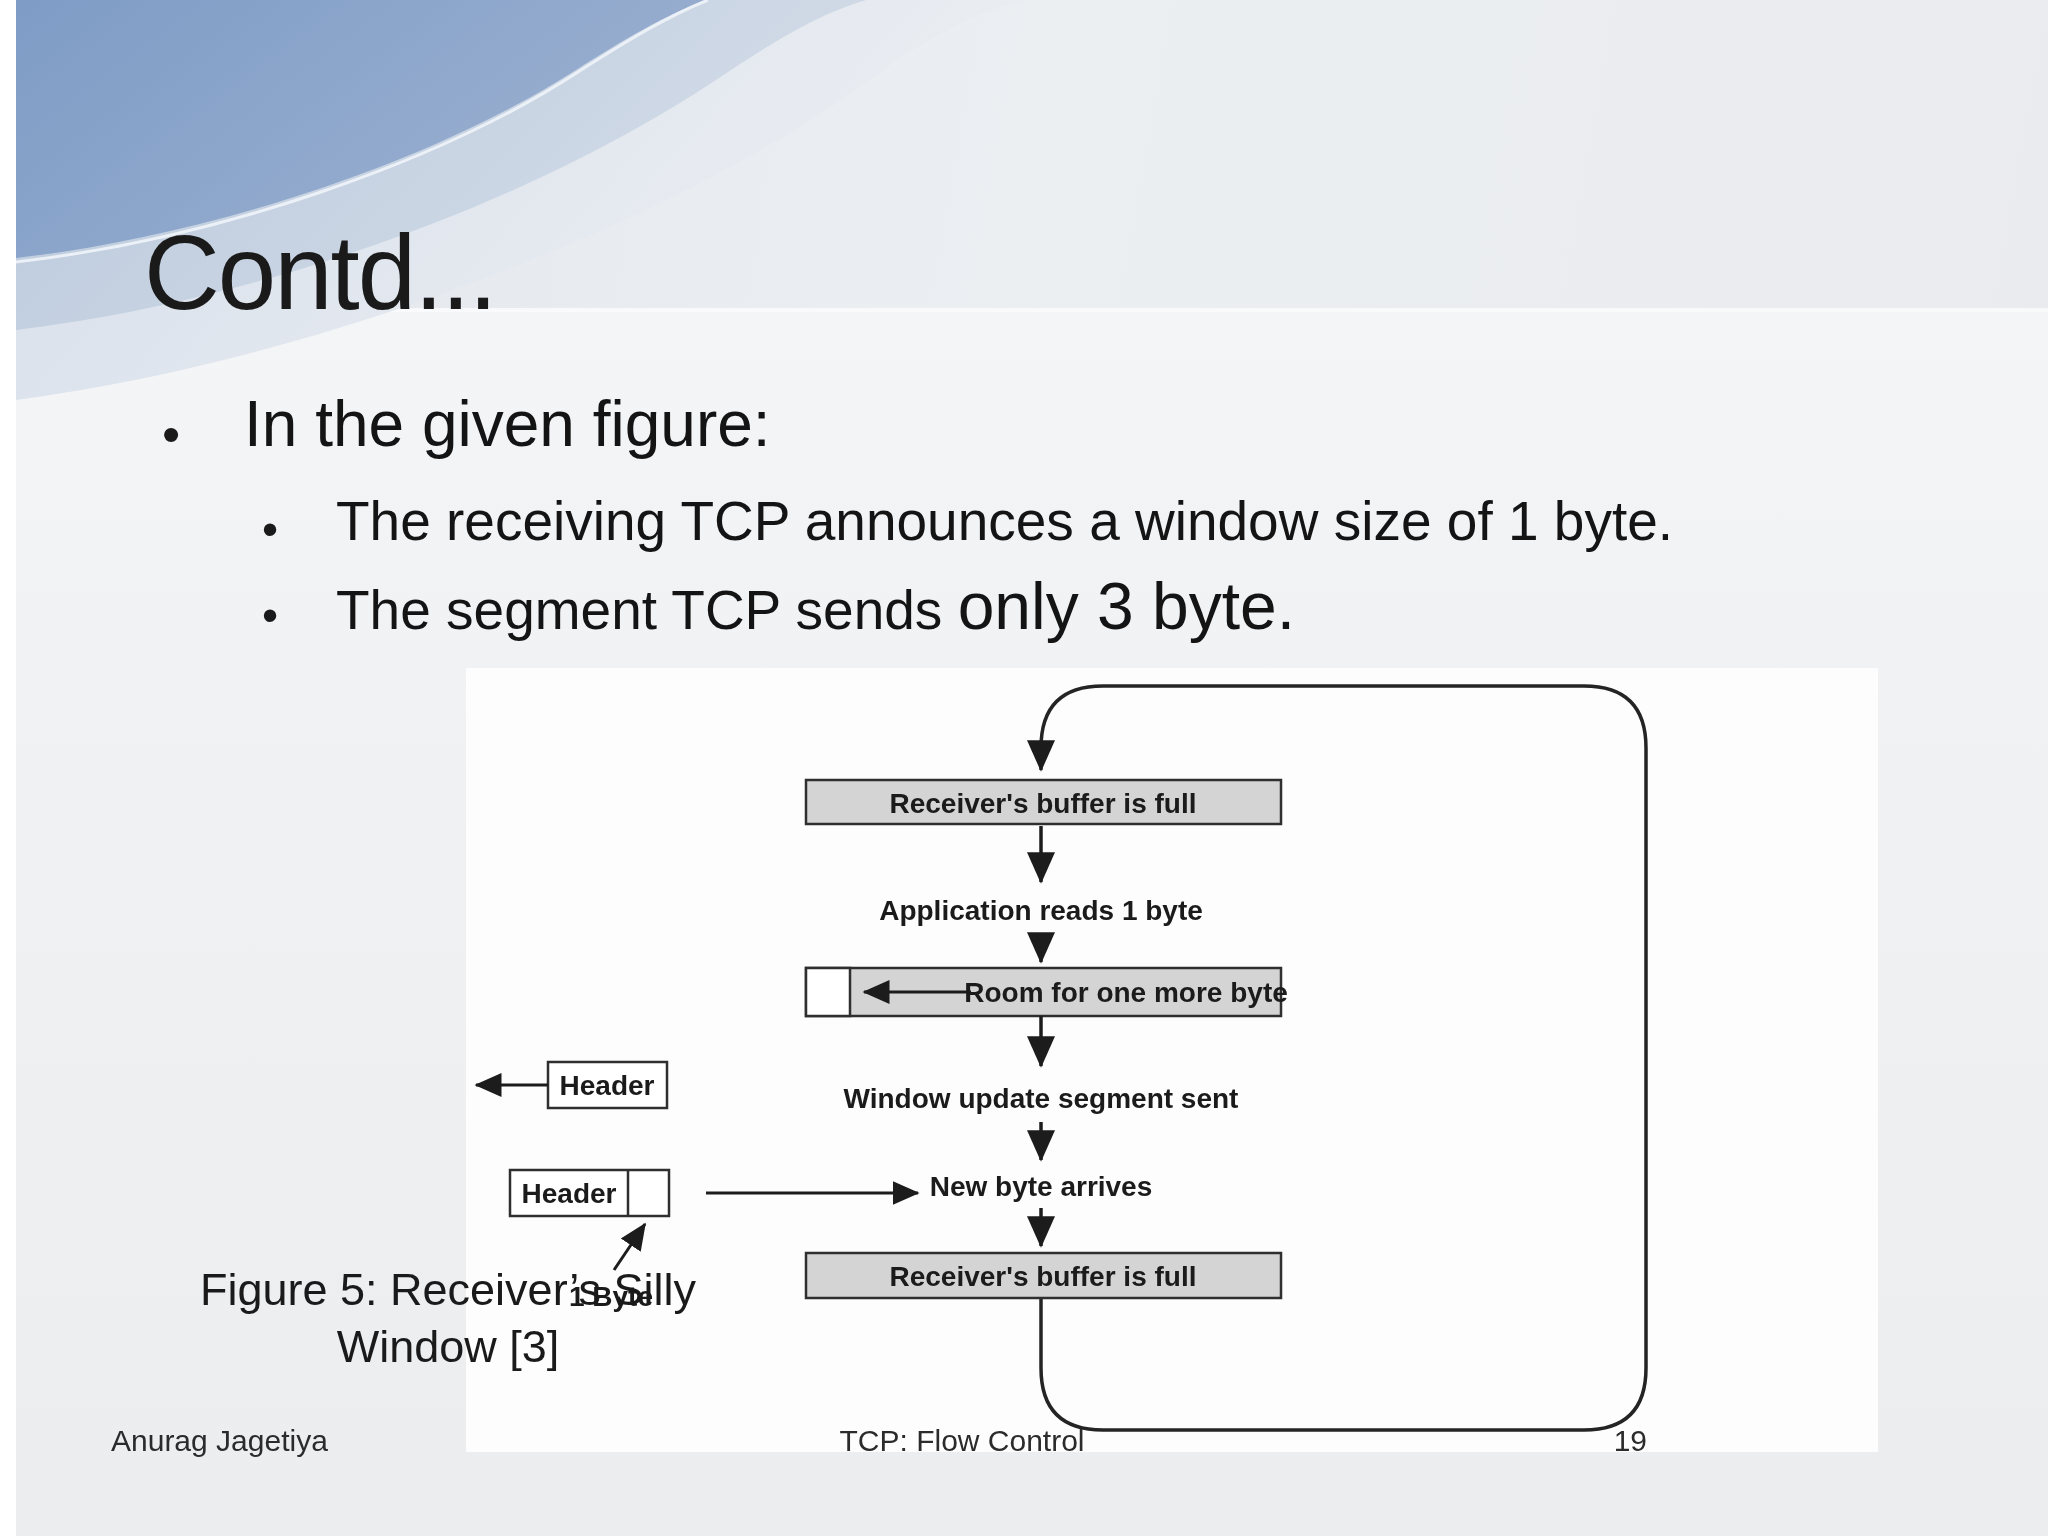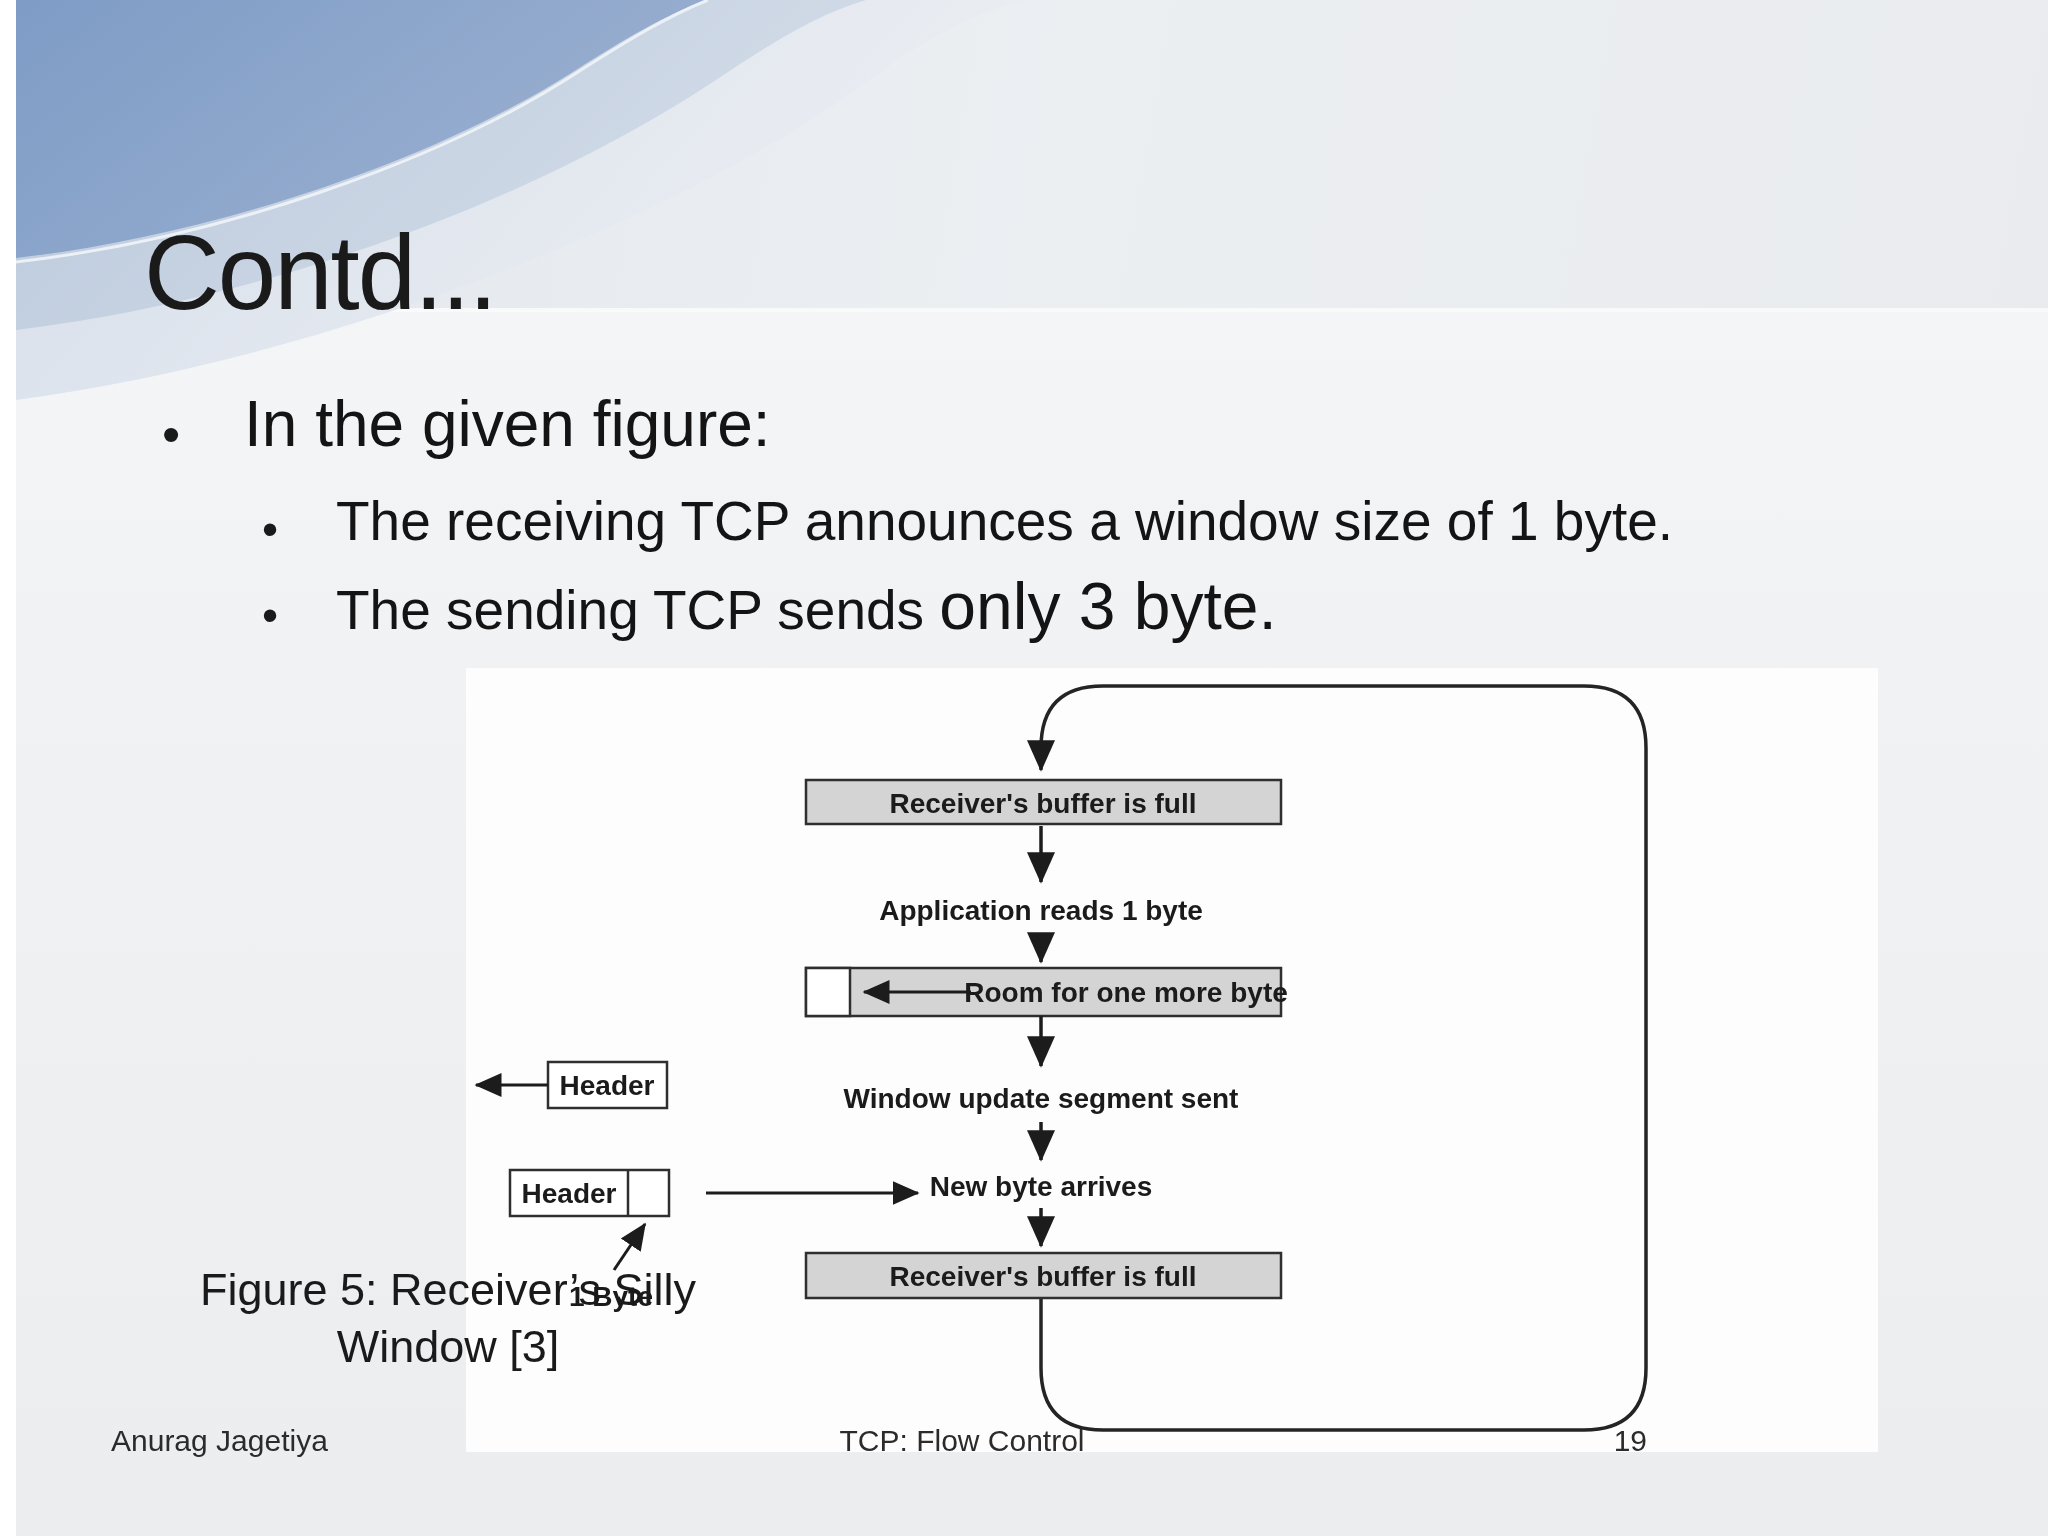--- a/index.html
+++ b/index.html
@@ -74,21 +74,21 @@
 
   <div class="title">Contd...</div>
 
   <span class="dot" style="left:146px;top:404px;font-size:52px;">•</span>
   <div class="b-main">In the given figure:</div>
 
   <span class="dot" style="left:246px;top:502px;font-size:46px;">•</span>
   <div class="b-sub b-sub1">The receiving TCP announces a window size of 1 byte.</div>
 
   <span class="dot" style="left:246px;top:588px;font-size:46px;">•</span>
-  <div class="b-sub b-sub2"><span>The sending TCP sends </span><span class="em">only 3 byte.</span></div>
+  <div class="b-sub b-sub2"><span>The segment TCP sends </span><span class="em">only 3 byte.</span></div>
 
   <div class="figure">
     <svg width="1205" height="784" viewBox="0 0 1205 784">
       <defs>
         <marker id="ah" markerWidth="10" markerHeight="10" refX="8.5" refY="5" orient="auto">
           <path d="M0,1 L9,5 L0,9 Z" fill="#1c1c1c"></path>
         </marker>
       </defs>
 
       <path d="M575 630 L575 700 Q575 762 637 762 L1118 762 Q1180 762 1180 700 L1180 80 Q1180 18 1118 18 L637 18 Q575 18 575 80 L575 102" fill="none" stroke="#242424" stroke-width="3.5" marker-end="url(#ah)"></path>

